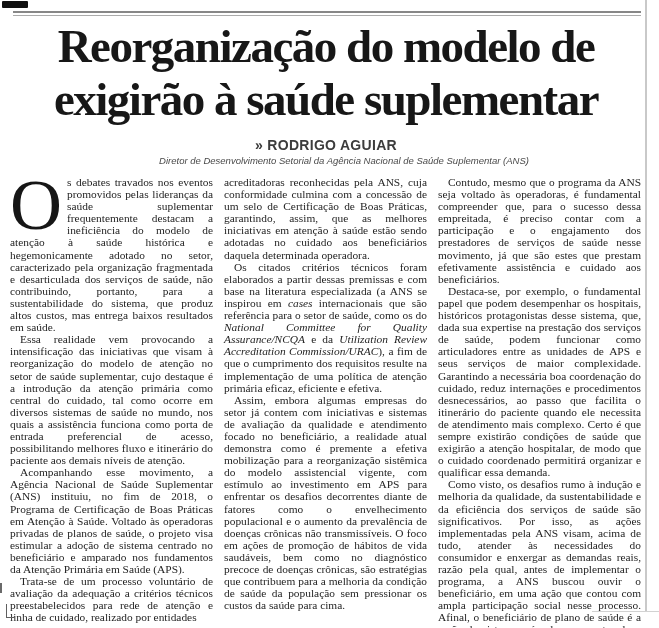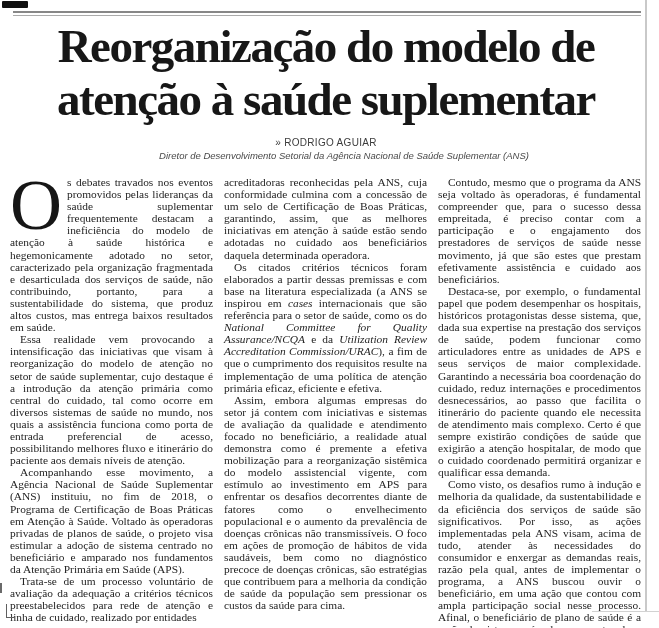--- a/index.html
+++ b/index.html
@@ -70,22 +70,22 @@
     color: #171717;
   }
   
   .byline {
     position: absolute; left: 0; top: 137px;
     width: 652px;
     text-align: center;
     font-family: "Liberation Sans", sans-serif;
   }
   .byline-name {
-    font-size: 10px;
-    font-weight: 400;
+    font-size: 14px;
+    font-weight: 700;
     letter-spacing: 0.3px;
     color: #3c3c3c;
   }
   .byline-title {
     font-size: 9.5px;
     font-style: italic;
     color: #4a4a4a;
     margin-top: 2px;
     margin-left: 36px;
   }
@@ -123,21 +123,21 @@
 </style>
 </head>
 <body>
 
 <div class="page">
 
   <div class="corner-black"></div>
   <div class="rule-top"></div>
   <div class="rule-top2"></div>
 
-  <h1 class="headline"><span>Reorganização do modelo de</span><br><span>atenção à saúde suplementar</span></h1>
+  <h1 class="headline"><span>Reorganização do modelo de</span><br><span>exigirão à saúde suplementar</span></h1>
 
   <div class="byline">
     <div class="byline-name"><span>»</span> <span>RODRIGO AGUIAR</span></div>
     <div class="byline-title">Diretor de Desenvolvimento Setorial da Agência Nacional de Saúde Suplementar (ANS)</div>
   </div>
 
   <div class="columns">
     <div class="col">
         <p class="noindent"><span class="dropcap">O</span><span>s debates travados nos eventos promovidos pelas lideranças da saúde suplementar frequentemente destacam a ineficiência do modelo de atenção à saúde histórica e hegemonicamente adotado no setor, caracterizado pela organização fragmentada e desarticulada dos serviços de saúde, não contribuindo, portanto, para a sustentabilidade do sistema, que produz altos custos, mas entrega baixos resultados em saúde.</span></p>
         <p><span>Essa realidade vem provocando a intensificação das iniciativas que visam à reorganização do modelo de atenção no setor de saúde suplementar, cujo destaque é a introdução da atenção primária como central do cuidado, tal como ocorre em diversos sistemas de saúde no mundo, nos quais a assistência funciona como porta de entrada preferencial de acesso, possibilitando melhores fluxo e itinerário do paciente aos demais níveis de atenção.</span></p>

